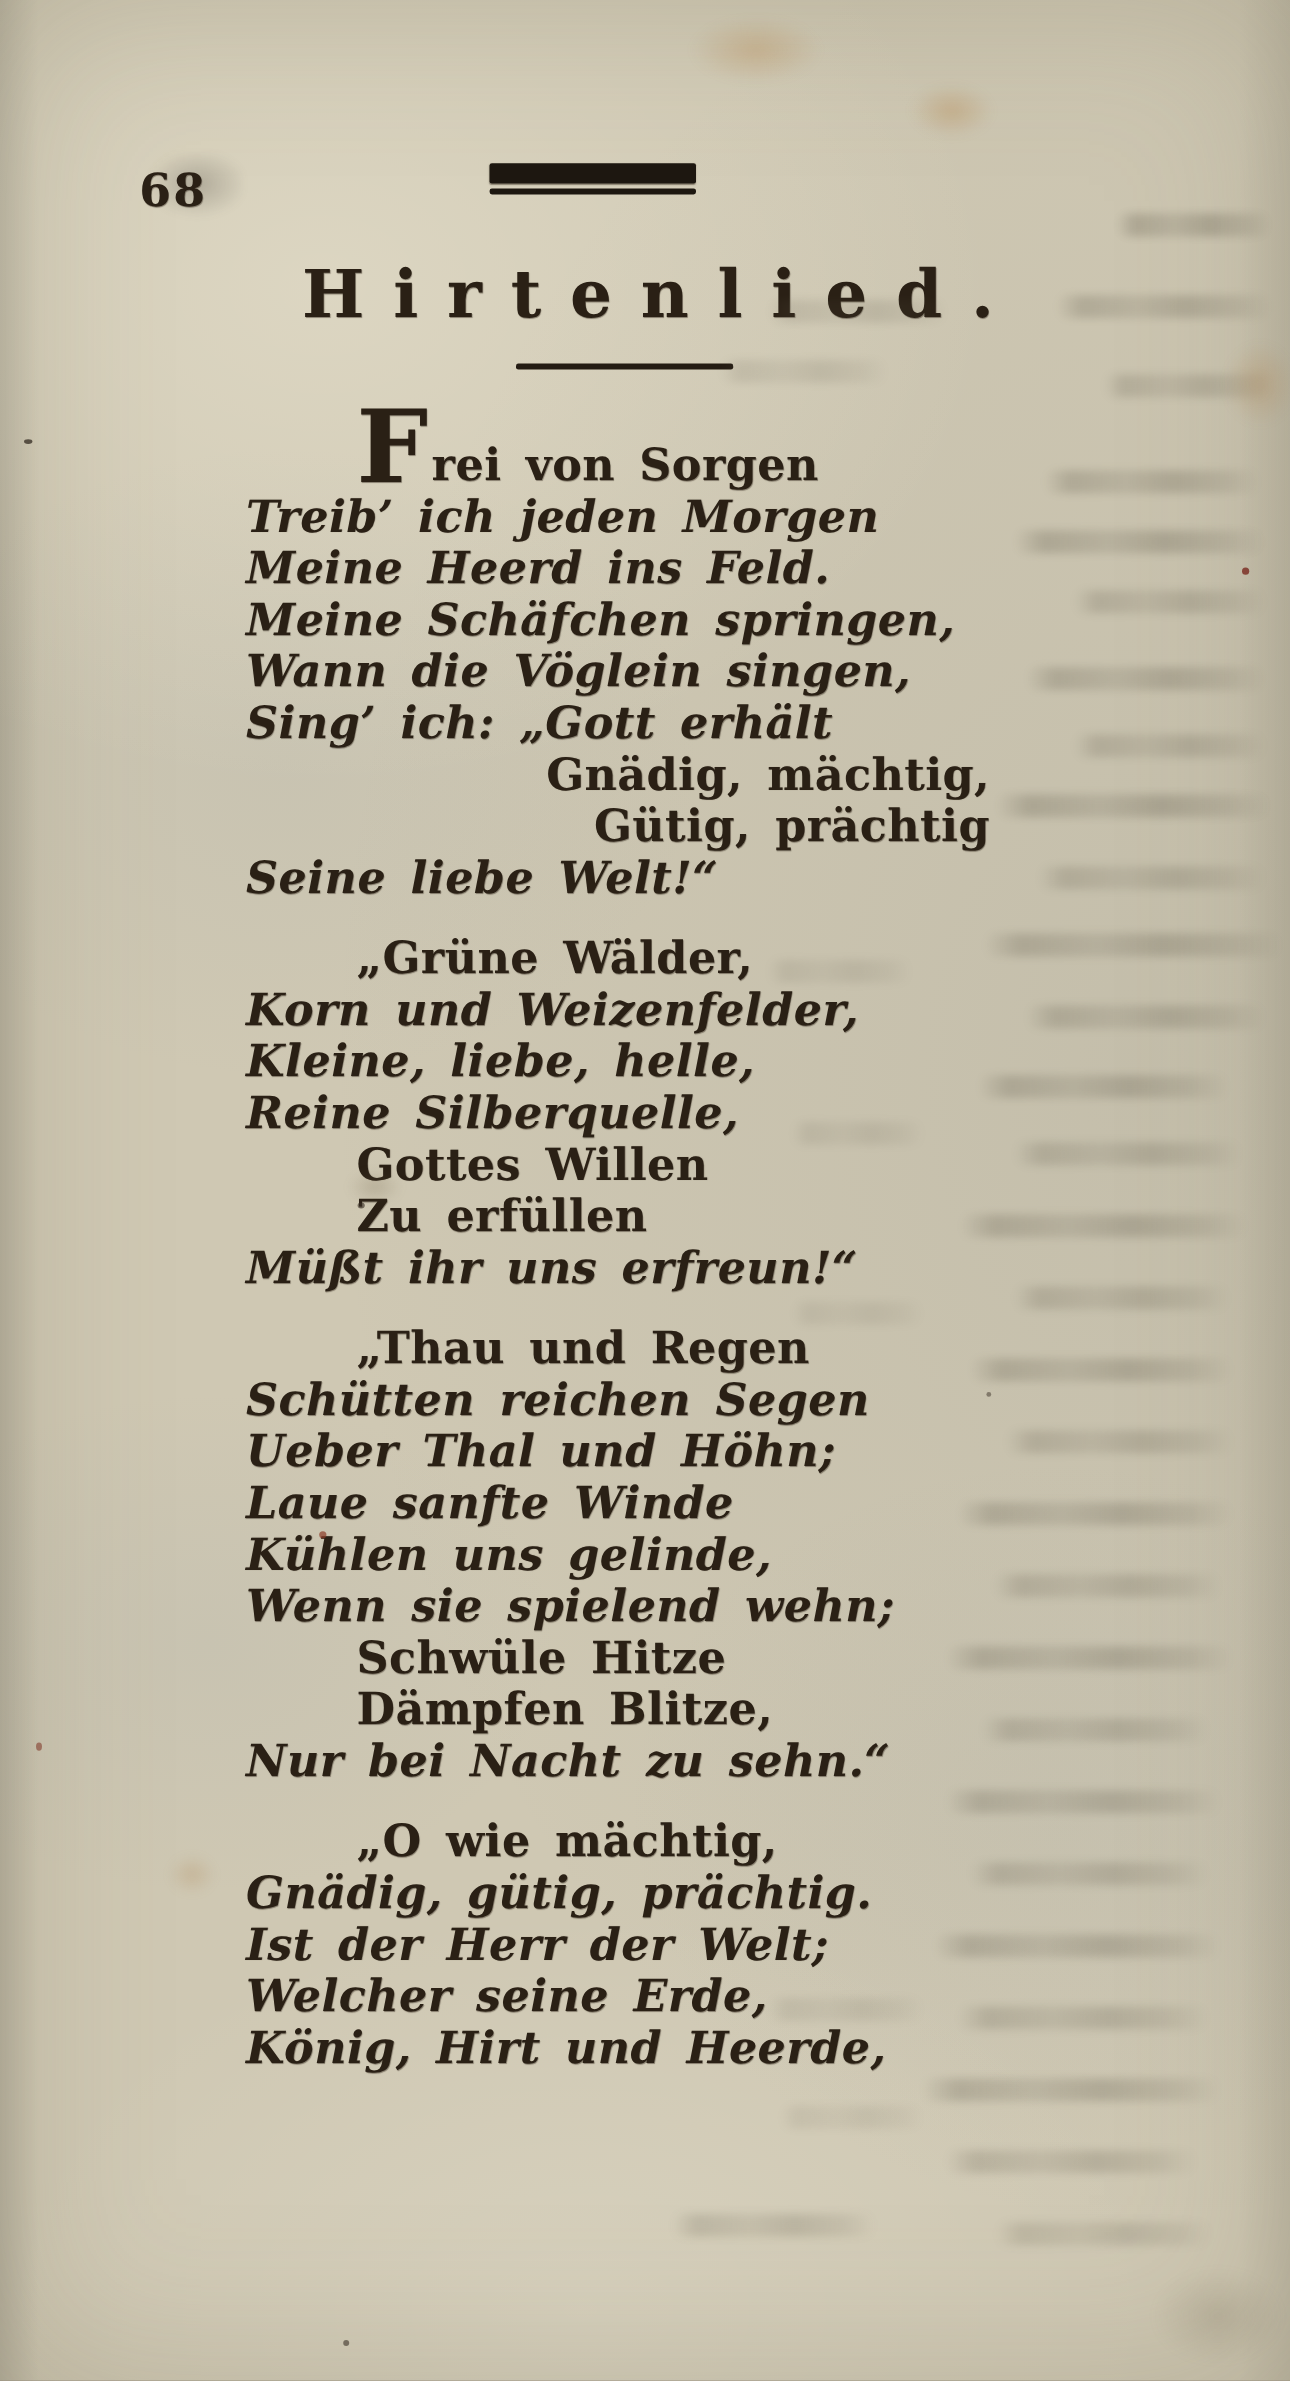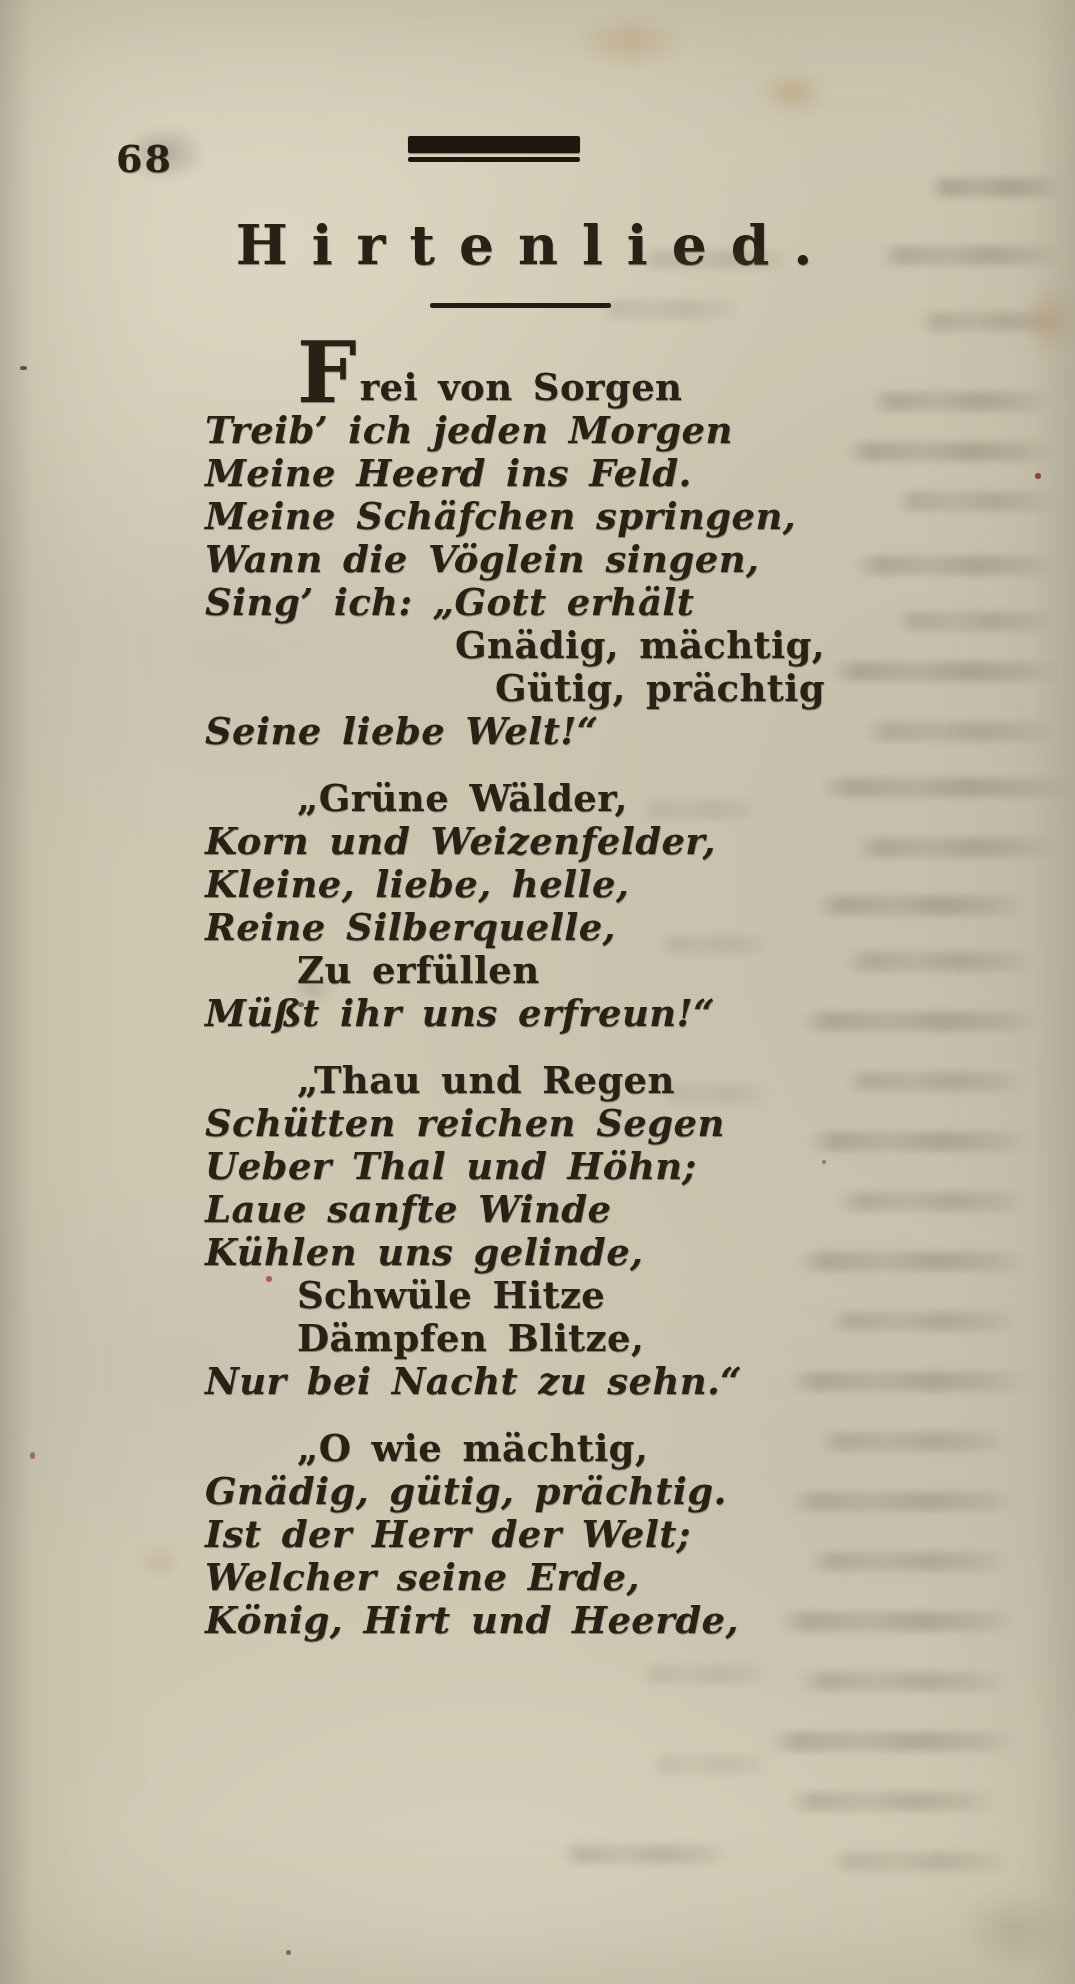--- a/index.html
+++ b/index.html
@@ -31,21 +31,21 @@
     background:radial-gradient(ellipse at 55% 45%, rgba(70,66,58,0.28), transparent 65%);
     filter:blur(3px);
   }
 
   .double-rule{ position:absolute; left:408px; top:136px; width:172px; }
   .double-rule .bar{ height:17px; background:#1d1710; border-radius:2px;
     box-shadow:0 1px 1px rgba(60,50,35,0.5); }
   .double-rule .thin{ height:5px; background:#1d1710; margin-top:4px; border-radius:2px; }
 
   .title{
-    position:absolute; left:116px; top:212px; width:840px;
+    position:absolute; left:132px; top:212px; width:840px;
     text-align:center;
     font-size:55px; font-weight:700;
     letter-spacing:24px;
     white-space:nowrap;
   }
   .title-rule{
     position:absolute; left:430px; top:303px; width:181px; height:5px;
     background:#241c13; border-radius:2px;
   }
 
@@ -102,29 +102,31 @@
         <div class="line ind0">Sing’ ich: „Gott erhält</div>
         <div class="line ind1">Gnädig, mächtig,</div>
         <div class="line ind1">Gütig, prächtig</div>
         <div class="line ind0">Seine liebe Welt!“</div>
       </div>
       <div class="stanza">
         <div class="line ind2">„Grüne Wälder,</div>
         <div class="line ind0">Korn und Weizenfelder,</div>
         <div class="line ind0">Kleine, liebe, helle,</div>
         <div class="line ind0">Reine Silberquelle,</div>
+        <div class="line ind2">Gottes Willen</div>
         <div class="line ind2">Zu erfüllen</div>
         <div class="line ind0">Müßt ihr uns erfreun!“</div>
       </div>
       <div class="stanza">
         <div class="line ind2">„Thau und Regen</div>
         <div class="line ind0">Schütten reichen Segen</div>
         <div class="line ind0">Ueber Thal und Höhn;</div>
         <div class="line ind0">Laue sanfte Winde</div>
         <div class="line ind0">Kühlen uns gelinde,</div>
+        <div class="line ind0">Wenn sie spielend wehn;</div>
         <div class="line ind2">Schwüle Hitze</div>
         <div class="line ind2">Dämpfen Blitze,</div>
         <div class="line ind0">Nur bei Nacht zu sehn.“</div>
       </div>
       <div class="stanza">
         <div class="line ind2">„O wie mächtig,</div>
         <div class="line ind0">Gnädig, gütig, prächtig.</div>
         <div class="line ind0">Ist der Herr der Welt;</div>
         <div class="line ind0">Welcher seine Erde,</div>
         <div class="line ind0">König, Hirt und Heerde,</div>

